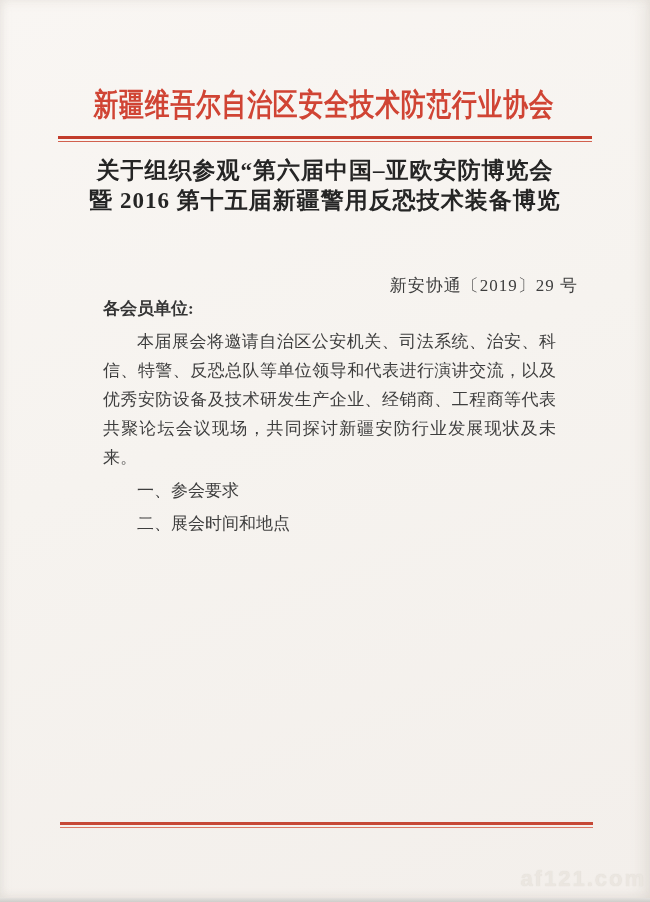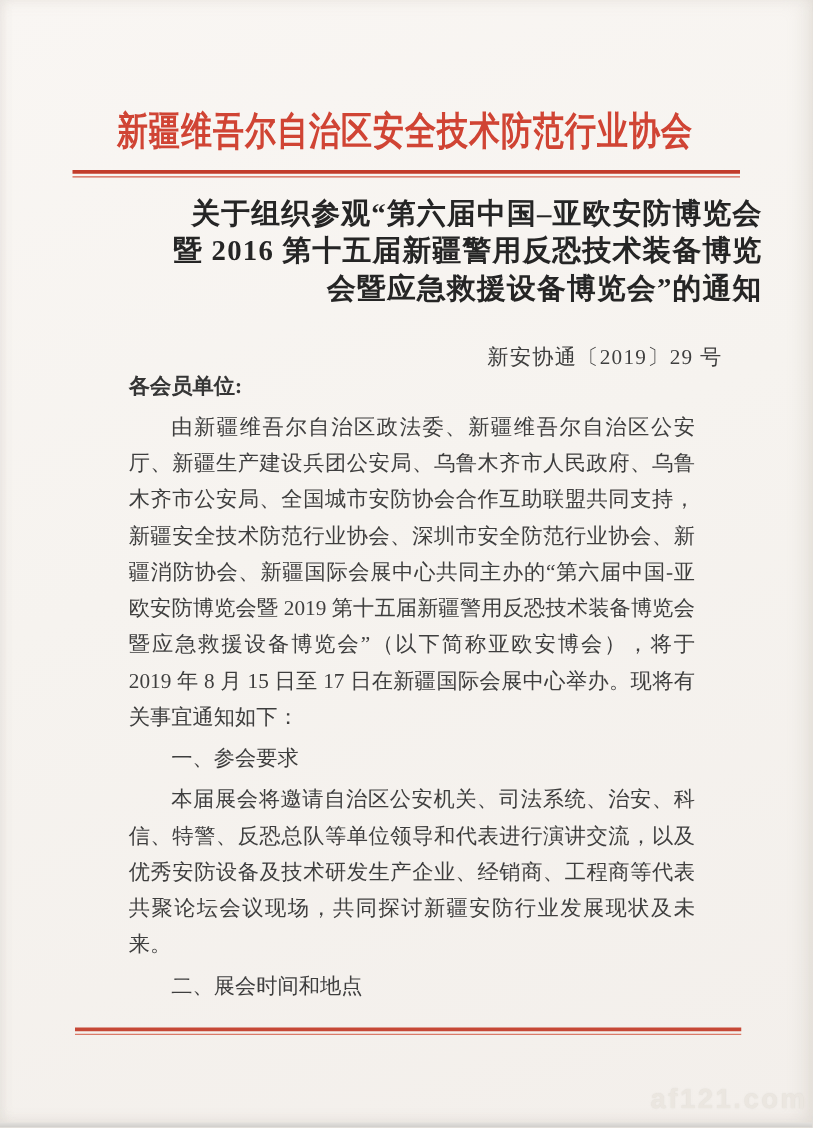--- a/index.html
+++ b/index.html
@@ -39,21 +39,21 @@
   .rule .thick { height: 3px; background: #c23c2b; }
   .rule .thin  { height: 1px; background: #d2604e; margin-top: 2px; }
   .rule-top    { top: 136px; left: 58px; width: 534px; }
   .rule-bottom { top: 822px; left: 60px; width: 533px; }
   .rule-bottom .thick { background: #c64836; }
   .rule-bottom .thin  { background: #d97a68; }
   
   .title {
     position: absolute;
     top: 156px; left: 40px; right: 40px;
-    text-align: right;
+    text-align: center;
     color: #252525;
     font-weight: bold;
     font-size: 23px;
     line-height: 30px;
     letter-spacing: 1px;
     font-family: "Liberation Serif", serif;
   }
   
   .doc-number {
     position: absolute;
@@ -104,30 +104,28 @@
   </div>
 
   <div class="rule rule-top">
     <div class="thick"></div>
     <div class="thin"></div>
   </div>
 
   <div class="title">
     <div class="title-line">关于组织参观“第六届中国–亚欧安防博览会</div>
     <div class="title-line">暨 2016 第十五届新疆警用反恐技术装备博览</div>
-    <div class="title-line">会暨应急救援设备博览会”的通知</div>
   </div>
 
   <div class="doc-number">新安协通〔2019〕29 号</div>
 
   <div class="body-text">
     <p class="salutation">各会员单位:</p>
-    <p class="para">由新疆维吾尔自治区政法委、新疆维吾尔自治区公安厅、新疆生产建设兵团公安局、乌鲁木齐市人民政府、乌鲁木齐市公安局、全国城市安防协会合作互助联盟共同支持，新疆安全技术防范行业协会、深圳市安全防范行业协会、新疆消防协会、新疆国际会展中心共同主办的“第六届中国-亚欧安防博览会暨 2019 第十五届新疆警用反恐技术装备博览会暨应急救援设备博览会”（以下简称亚欧安博会），将于 2019 年 8 月 15 日至 17 日在新疆国际会展中心举办。现将有关事宜通知如下：</p>
+    <p class="para">本届展会将邀请自治区公安机关、司法系统、治安、科信、特警、反恐总队等单位领导和代表进行演讲交流，以及优秀安防设备及技术研发生产企业、经销商、工程商等代表共聚论坛会议现场，共同探讨新疆安防行业发展现状及未来。</p>
     <p class="para">一、参会要求</p>
-    <p class="para">本届展会将邀请自治区公安机关、司法系统、治安、科信、特警、反恐总队等单位领导和代表进行演讲交流，以及优秀安防设备及技术研发生产企业、经销商、工程商等代表共聚论坛会议现场，共同探讨新疆安防行业发展现状及未来。</p>
     <p class="para">二、展会时间和地点</p>
   </div>
 
   <div class="rule rule-bottom">
     <div class="thick"></div>
     <div class="thin"></div>
   </div>
 
   <div class="watermark">af121.com</div>
 

